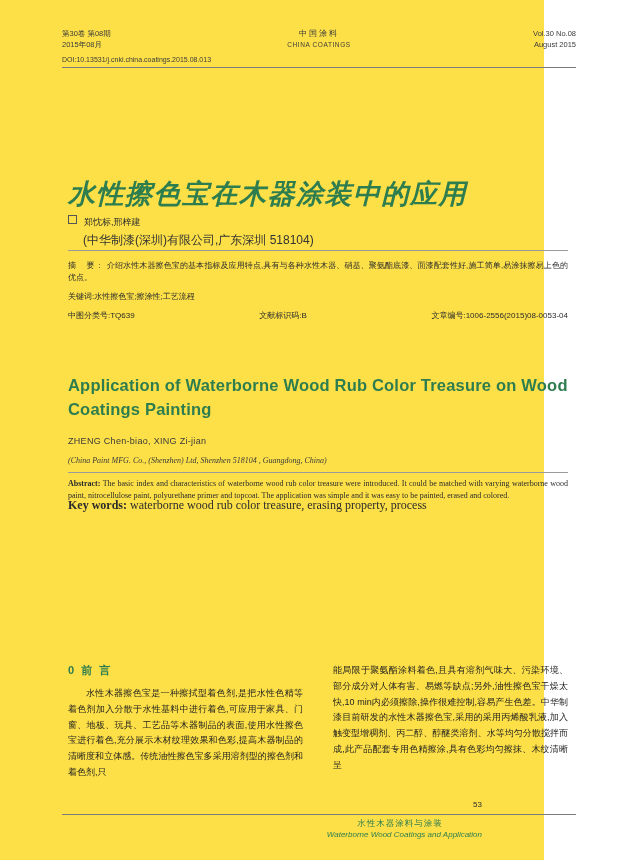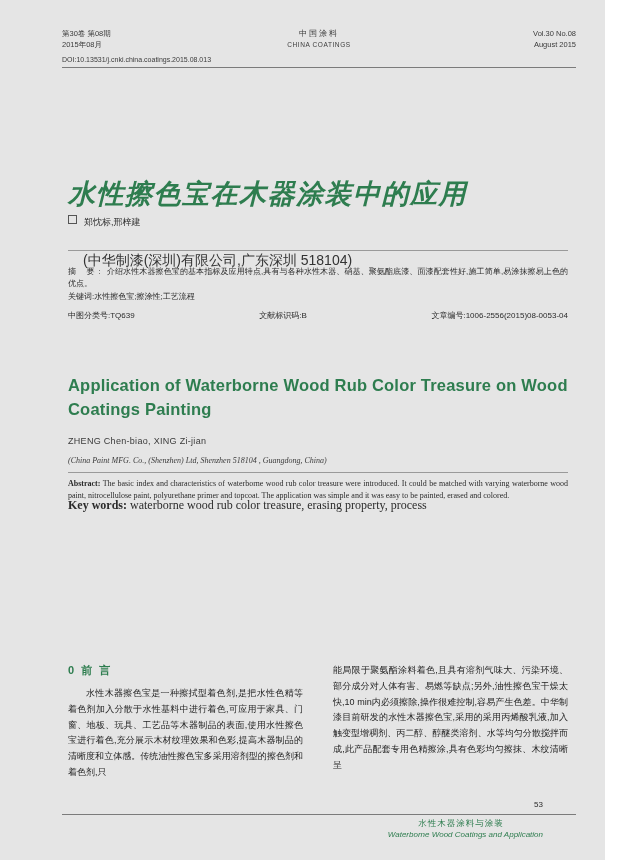--- a/index.html
+++ b/index.html
@@ -11,23 +11,23 @@
     width: 638px;
     height: 860px;
     font-family: "Liberation Serif", serif;
     color: #1a1a1a;
     position: relative;
     overflow: hidden;
   }
   .page {
     position: absolute;
     left: 0; top: 0;
-    width: 605px;
+    width: 544px;
     height: 860px;
-    background: #e5e5e5;
+    background: #fde047;
   }
 
   
   .header {
     position: absolute;
     left: 62px;
     top: 28px;
     width: 514px;
     font-size: 7.5px;
     color: #3b3b3b;
@@ -88,37 +88,36 @@
     width: 7px;
     height: 7px;
     border: 1px solid #555;
     margin-right: 7px;
     vertical-align: 1px;
   }
   .cn-affil {
     position: absolute;
     left: 83px;
     top: 232px;
-    font-size: 14px;
+    font-size: 12px;
     color: #333;
     font-family: "Liberation Sans", sans-serif;
-    margin-top: 20px;
   }
   .rule-abs {
     position: absolute;
     left: 68px;
     top: 250px;
     width: 500px;
     height: 1px;
     background: #9a9a9a;
   }
   .cn-abstract {
     position: absolute;
     left: 68px;
-    top: 266px;
+    top: 260px;
     width: 500px;
     font-size: 8px;
     line-height: 1.55;
     color: #2b2b2b;
     font-family: "Liberation Sans", sans-serif;
     text-align: justify;
   }
   .cn-abstract .lbl {
     letter-spacing: 4px;
     margin-right: 2px;

